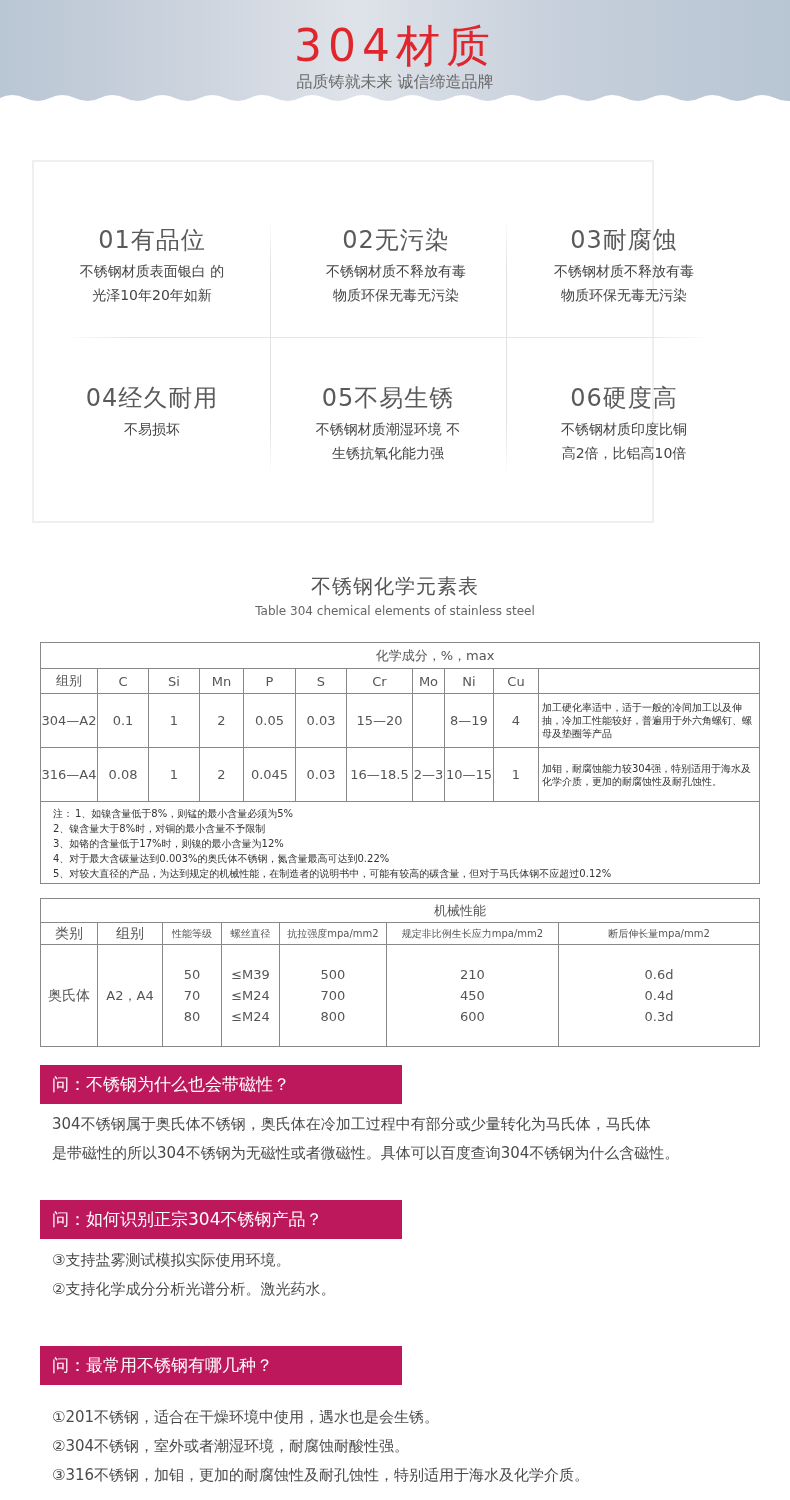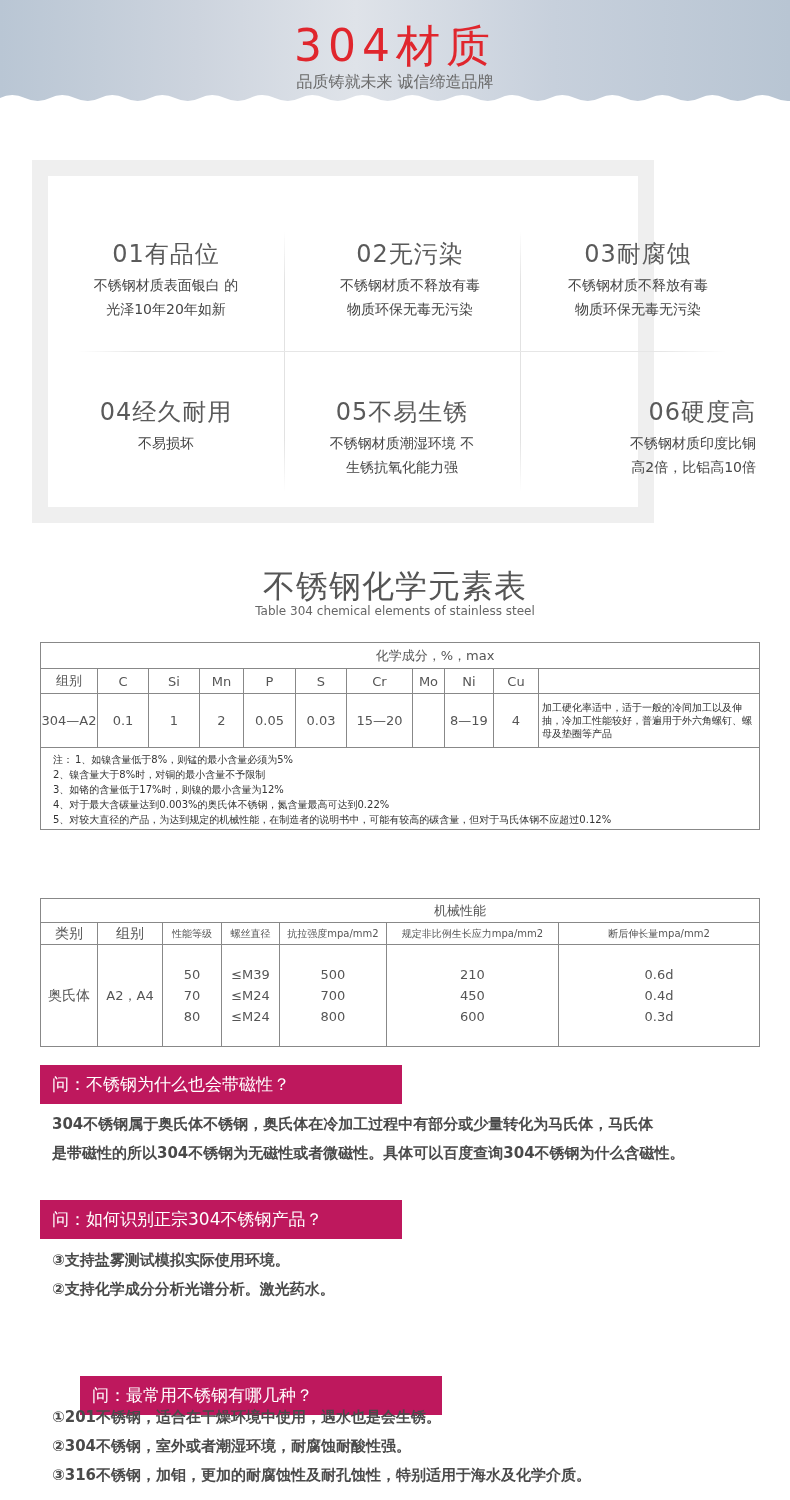--- a/index.html
+++ b/index.html
@@ -11,32 +11,32 @@
   .banner { position: absolute; left: 0; top: 0; width: 790px; height: 108px;
             background: linear-gradient(90deg, #b9c6d4 0%, #cdd4de 25%, #dfe3e9 45%, #c7d0dc 70%, #b8c5d3 100%); }
   .banner svg.wave { position: absolute; left: 0; top: 92px; width: 790px; height: 20px; }
   .banner-title { position: absolute; left: 0; width: 790px; top: 20px; text-align: center;
                   font-size: 44px; letter-spacing: 6px; color: #e0262d; line-height: 52px; font-weight: 400; }
   .banner-sub { position: absolute; left: 0; width: 790px; top: 72px; text-align: center;
                 font-size: 16px; color: #6a6a6a; line-height: 20px; }
 
   
   .card-frame { position: absolute; left: 32px; top: 160px; width: 622px; height: 363px;
-                background: #efefef; padding: 16px; }
+                background: #efefef; padding: 2px; }
   .card { width: 100%; height: 100%; background: #ffffff; position: relative; }
   .feat-grid { position: absolute; left: 0; top: 55px; width: 708px; height: 260px; }
   .feat { position: absolute; width: 236px; text-align: center; }
   .feat .ft { font-size: 24px; color: #5a5a5a; line-height: 30px; letter-spacing: 1px; }
   .feat .fd { font-size: 14px; color: #444; line-height: 24px; margin-top: 4px; }
   .vline { position: absolute; width: 1px; background: linear-gradient(180deg, rgba(220,220,220,0) 0%, #e2e2e2 20%, #e2e2e2 80%, rgba(220,220,220,0) 100%); }
   .hline { position: absolute; height: 1px; background: linear-gradient(90deg, rgba(230,230,230,0) 0%, #e6e6e6 10%, #e6e6e6 90%, rgba(230,230,230,0) 100%); }
 
   
   .sec-title { position: absolute; left: 0; width: 790px; top: 571px; text-align: center;
-               font-size: 32px; color: #555; line-height: 30px; letter-spacing: 1px; }
+               font-size: 20px; color: #555; line-height: 30px; letter-spacing: 1px; }
   .sec-sub { position: absolute; left: 0; width: 790px; top: 603px; text-align: center;
              font-size: 12px; color: #666; line-height: 16px; }
 
   
   table { border-collapse: collapse; position: absolute; left: 40px; width: 719px;
           font-family: "DejaVu Sans", sans-serif; color: #555; table-layout: fixed; }
   td { border: 1px solid #888; text-align: center; vertical-align: middle; padding: 0; }
   .chem { top: 642px; }
   .chem .caption-row td { height: 26px; font-size: 13px; padding-left: 70px; }
   .chem .head td { height: 25px; font-size: 13px; }
@@ -50,21 +50,21 @@
   .mech { top: 898px; }
   .mech .caption-row td { height: 24px; font-size: 13px; padding-left: 120px; }
   .mech .head td { height: 22px; font-size: 10px; }
   .mech .head td.big { font-size: 14px; font-family: Liberation Mono, monospace; }
   .mech .body td { font-size: 13px; line-height: 21px; height: 68px; padding: 19px 0; }
   .mech .body td.cls { font-size: 14px; }
 
   
   .q-bar { position: absolute; left: 40px; width: 362px; height: 39px; background: #be185d;
            color: #fff; font-size: 17px; line-height: 39px; padding-left: 12px; }
-  .q-text { position: absolute; left: 52px; width: 730px; font-size: 15px; color: #4a4a4a; line-height: 29px; font-weight: bold; }
+  .q-text { position: absolute; left: 52px; width: 730px; font-size: 15px; color: #4a4a4a; line-height: 29px; }
 </style>
 </head>
 <body>
 
 <div class="banner">
   <div class="banner-title">304材质</div>
   <div class="banner-sub">品质铸就未来  诚信缔造品牌</div>
   <svg class="wave" viewBox="0 0 790 20" preserveAspectRatio="none">
     <path fill="#ffffff" d="M0,6 Q12,0 25,6 T50,6 T75,6 T100,6 T125,6 T150,6 T175,6 T200,6 T225,6 T250,6 T275,6 T300,6 T325,6 T350,6 T375,6 T400,6 T425,6 T450,6 T475,6 T500,6 T525,6 T550,6 T575,6 T600,6 T625,6 T650,6 T675,6 T700,6 T725,6 T750,6 T775,6 T800,6 L800,20 L0,20 Z"></path>
   </svg>
@@ -105,21 +105,21 @@
           <div>不易损坏</div>
         </div>
       </div>
       <div class="feat" style="left:236px; top:166px;">
         <div class="ft">05不易生锈</div>
         <div class="fd">
           <div>不锈钢材质潮湿环境 不</div>
           <div>生锈抗氧化能力强</div>
         </div>
       </div>
-      <div class="feat" style="left:472px; top:166px;text-align:right;">
+      <div class="feat" style="left:472px; top:166px;">
         <div class="ft">06硬度高</div>
         <div class="fd">
           <div>不锈钢材质印度比铜</div>
           <div>高2倍，比铝高10倍</div>
         </div>
       </div>
     </div>
   </div>
 </div>
 
@@ -163,20 +163,33 @@
     <td>1</td>
     <td>2</td>
     <td>0.05</td>
     <td>0.03</td>
     <td>15—20</td>
     <td></td>
     <td>8—19</td>
     <td>4</td>
     <td class="desc">加工硬化率适中，适于一般的冷间加工以及伸抽，冷加工性能较好，普遍用于外六角螺钉、螺母及垫圈等产品</td>
   </tr>
+  <tr class="data">
+    <td>316—A4</td>
+    <td>0.08</td>
+    <td>1</td>
+    <td>2</td>
+    <td>0.045</td>
+    <td>0.03</td>
+    <td>16—18.5</td>
+    <td>2—3</td>
+    <td>10—15</td>
+    <td>1</td>
+    <td class="desc">加钼，耐腐蚀能力较304强，特别适用于海水及化学介质，更加的耐腐蚀性及耐孔蚀性。</td>
+  </tr>
   <tr>
     <td colspan="11" class="note-cell notes">
       <div class="note-line"><span class="np">注：</span><span>1、如镍含量低于8%，则锰的最小含量必须为5%</span></div>
       <div class="note-line ni">2、镍含量大于8%时，对铜的最小含量不予限制</div>
       <div class="note-line ni">3、如铬的含量低于17%时，则镍的最小含量为12%</div>
       <div class="note-line ni">4、对于最大含碳量达到0.003%的奥氏体不锈钢，氮含量最高可达到0.22%</div>
       <div class="note-line ni">5、对较大直径的产品，为达到规定的机械性能，在制造者的说明书中，可能有较高的碳含量，但对于马氏体钢不应超过0.12%</div>
     </td>
   </tr>
 </tbody>
@@ -242,18 +255,18 @@
   <div>304不锈钢属于奥氏体不锈钢，奥氏体在冷加工过程中有部分或少量转化为马氏体，马氏体</div>
   <div>是带磁性的所以304不锈钢为无磁性或者微磁性。具体可以百度查询304不锈钢为什么含磁性。</div>
 </div>
 
 <div class="q-bar" style="top:1200px;">问：如何识别正宗304不锈钢产品？</div>
 <div class="q-text" style="top:1246px;">
   <div>③支持盐雾测试模拟实际使用环境。</div>
   <div>②支持化学成分分析光谱分析。激光药水。</div>
 </div>
 
-<div class="q-bar" style="top:1376px;margin-left:40px;">问：最常用不锈钢有哪几种？</div>
+<div class="q-bar" style="top:1346px;">问：最常用不锈钢有哪几种？</div>
 <div class="q-text" style="top:1403px;">
   <div>①201不锈钢，适合在干燥环境中使用，遇水也是会生锈。</div>
   <div>②304不锈钢，室外或者潮湿环境，耐腐蚀耐酸性强。</div>
   <div>③316不锈钢，加钼，更加的耐腐蚀性及耐孔蚀性，特别适用于海水及化学介质。</div>
 </div>
 
 </body></html>

